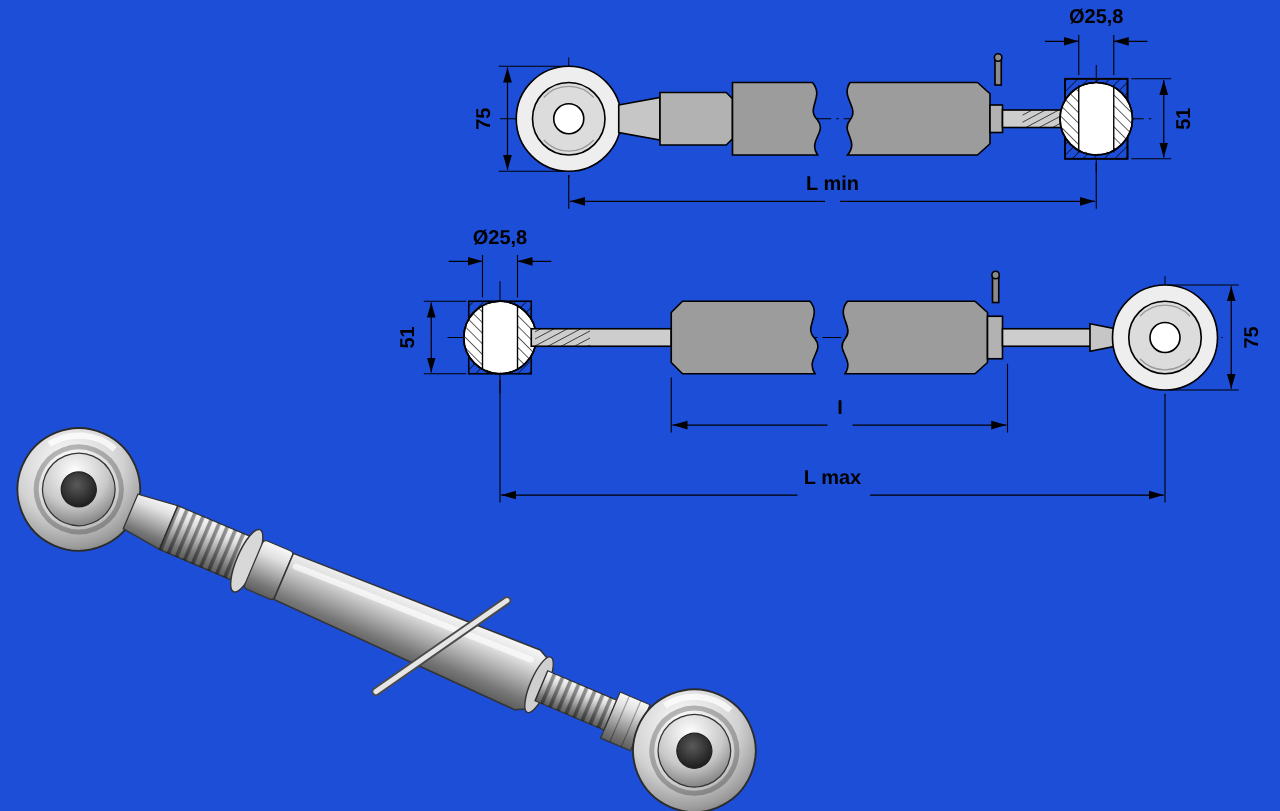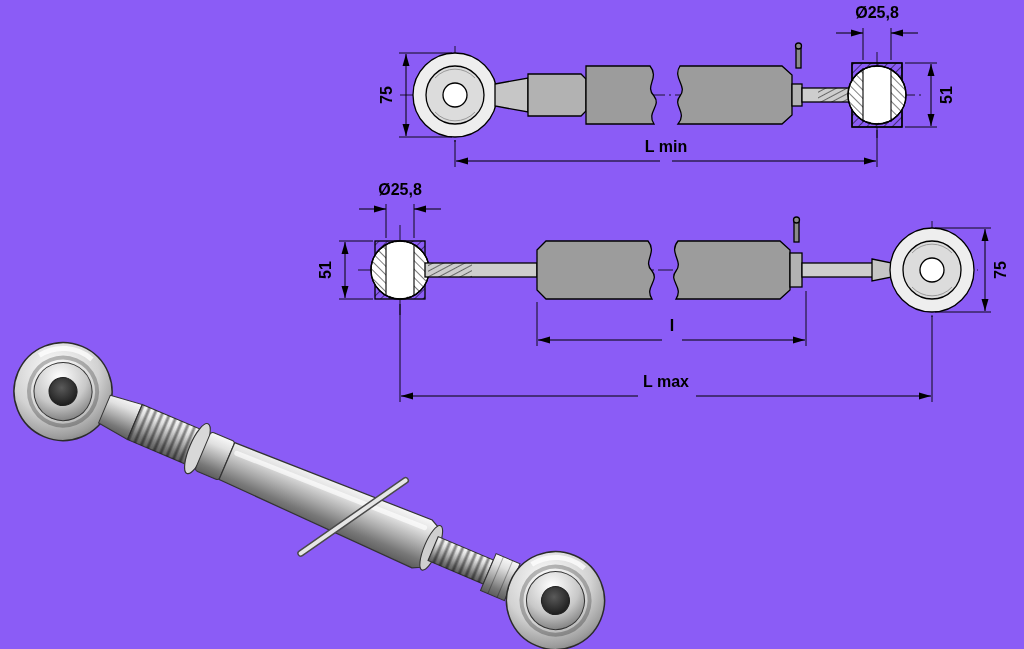--- a/index.html
+++ b/index.html
@@ -1,16 +1,16 @@
 <!DOCTYPE html>
 <html><head>
 <meta charset="utf-8">
 <style>
   html,body{margin:0;padding:0;background:#fff;}
-  .stage{position:relative;width:1024px;height:649px;background:#8b5cf6;overflow:hidden;
+  .stage{position:relative;width:1024px;height:649px;background:#1d4ed8;overflow:hidden;
          font-family:"Liberation Sans",sans-serif;}
   svg{display:block;}
   .schem{stroke:#000;stroke-width:1.3;}
   .f-eye{fill:#eeeeee;}
   .f-ball{fill:#dcdcdc;}
   .f-neck{fill:#c6c6c6;}
   .f-sleeve{fill:#b2b2b2;}
   .f-tube{fill:#9c9c9c;}
   .f-rod{fill:#cdcdcd;}
   .f-white{fill:#ffffff;}

